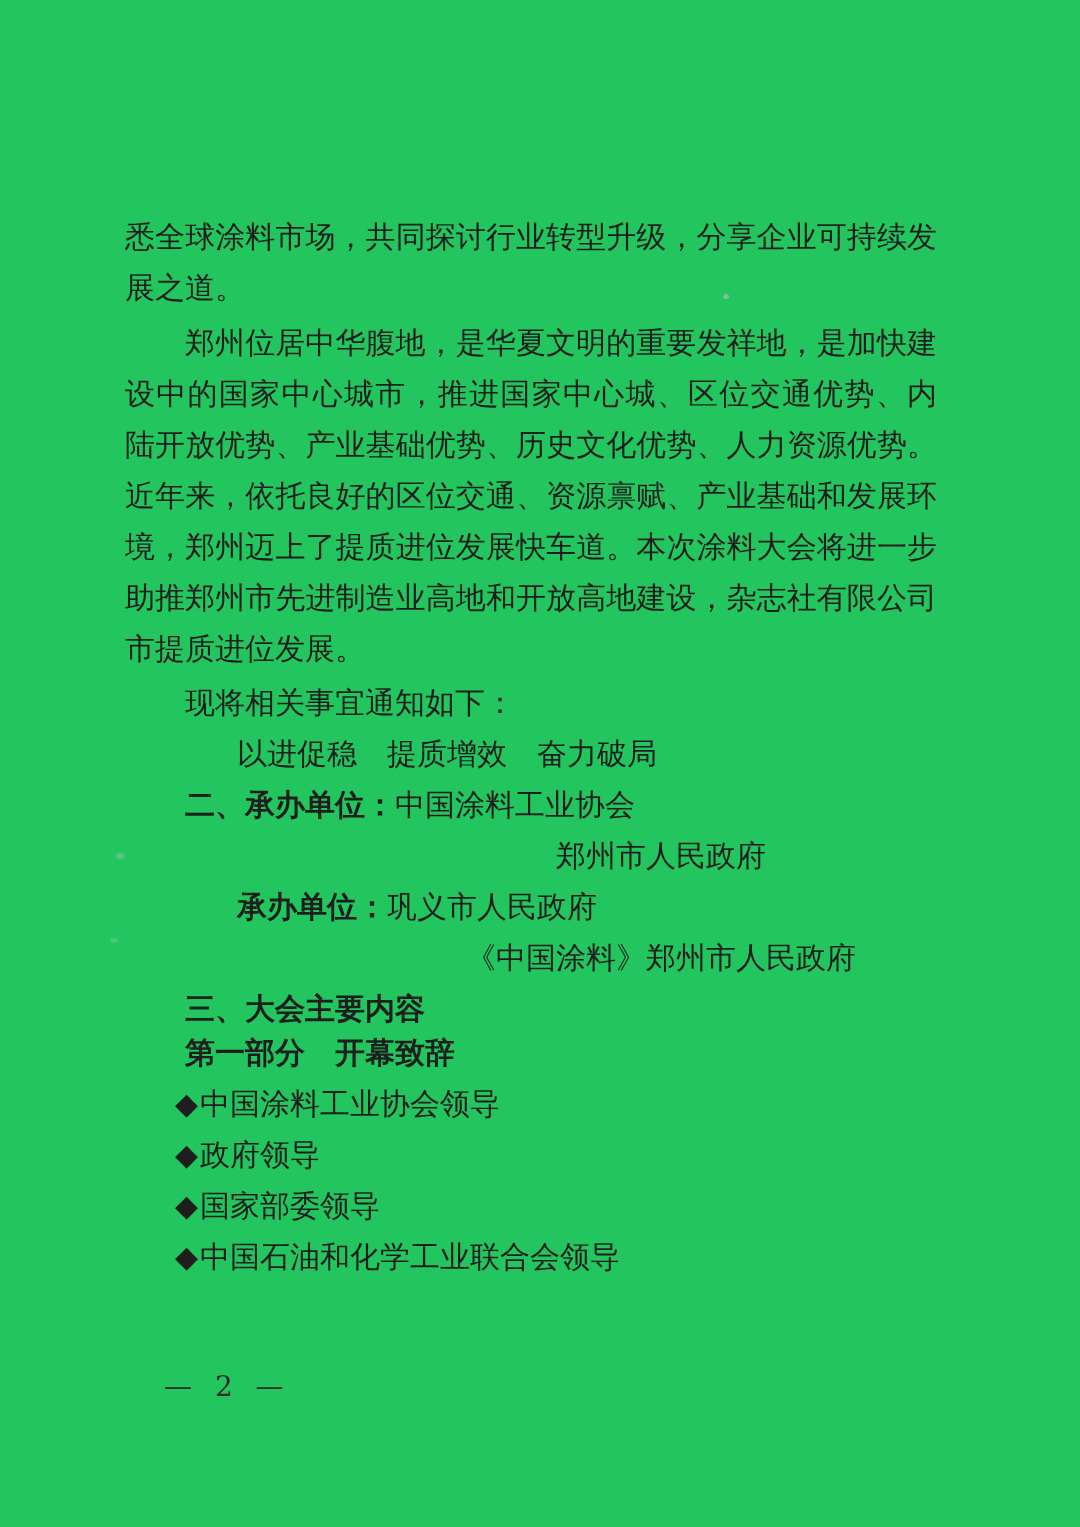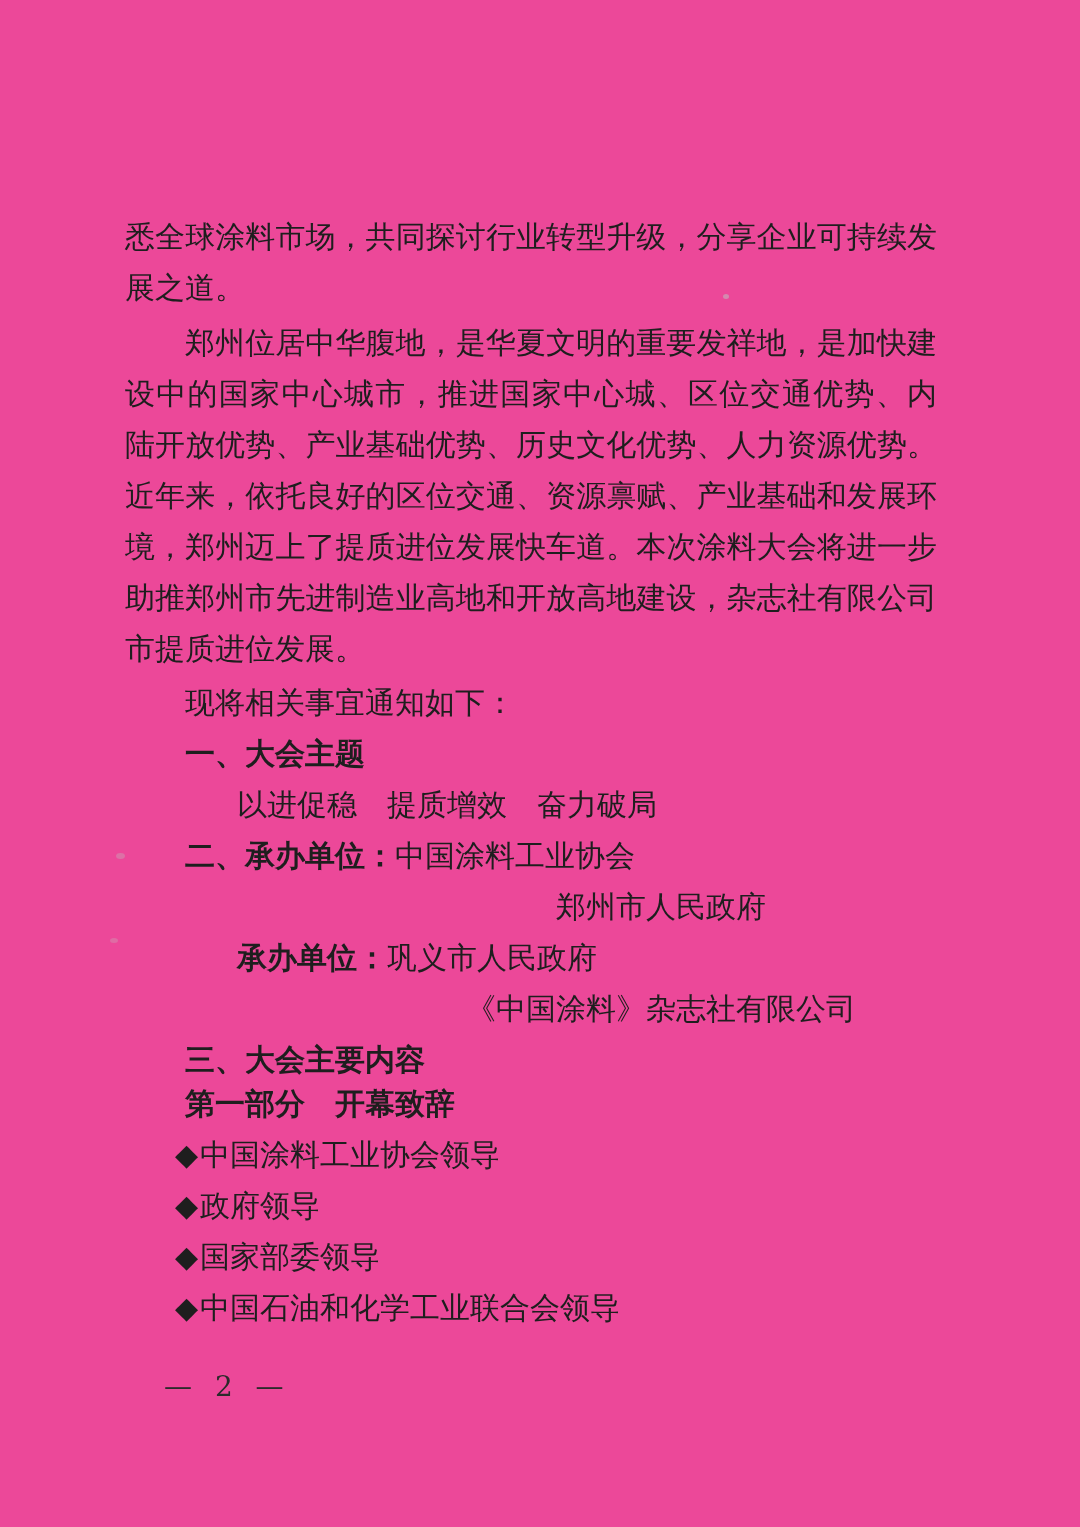--- a/index.html
+++ b/index.html
@@ -1,20 +1,20 @@
 <!DOCTYPE html>
 <html><head>
 <meta charset="utf-8">
 <style>
   html, body { margin: 0; padding: 0; background: #ffffff; }
   .page {
     position: relative;
     width: 1080px;
     height: 1527px;
-    background: #ec4899;
+    background: #22c55e;
     font-family: "Liberation Serif", serif;
     color: #1e1e1e;
     overflow: hidden;
   }
   .content {
     position: absolute;
     left: 125px;
     top: 211px;
     width: 812px;
   }
@@ -72,27 +72,26 @@
     <div class="line just ind2 p2start">郑州位居中华腹地，是华夏文明的重要发祥地，是加快建</div>
     <div class="line just">设中的国家中心城市，推进国家中心城、区位交通优势、内</div>
     <div class="line just">陆开放优势、产业基础优势、历史文化优势、人力资源优势。</div>
     <div class="line just">近年来，依托良好的区位交通、资源禀赋、产业基础和发展环</div>
     <div class="line just">境，郑州迈上了提质进位发展快车道。本次涂料大会将进一步</div>
     <div class="line just">助推郑州市先进制造业高地和开放高地建设，杂志社有限公司</div>
     <div class="line">市提质进位发展。</div>
 
     <div class="line ind2 notice">现将相关事宜通知如下：</div>
 
-    <div class="line ind2 bold">一、大会主题</div>
     <div class="line theme-line">以进促稳　提质增效　奋力破局</div>
 
     <div class="line ind2"><span class="bold">二、承办单位：</span><span>中国涂料工业协会</span></div>
     <div class="line ind-deep">郑州市人民政府</div>
     <div class="line ind-org"><span class="bold">承办单位：</span><span>巩义市人民政府</span></div>
-    <div class="line ind-deep">《中国涂料》杂志社有限公司</div>
+    <div class="line ind-deep">《中国涂料》郑州市人民政府</div>
 
     <div class="line ind2 bold">三、大会主要内容</div>
     <div class="line ind2 bold part1">第一部分　开幕致辞</div>
 
     <div class="line bullet-line"><span class="diamond">◆</span><span>中国涂料工业协会领导</span></div>
     <div class="line bullet-line"><span class="diamond">◆</span><span>政府领导</span></div>
     <div class="line bullet-line"><span class="diamond">◆</span><span>国家部委领导</span></div>
     <div class="line bullet-line"><span class="diamond">◆</span><span>中国石油和化学工业联合会领导</span></div>
 
   </div>

